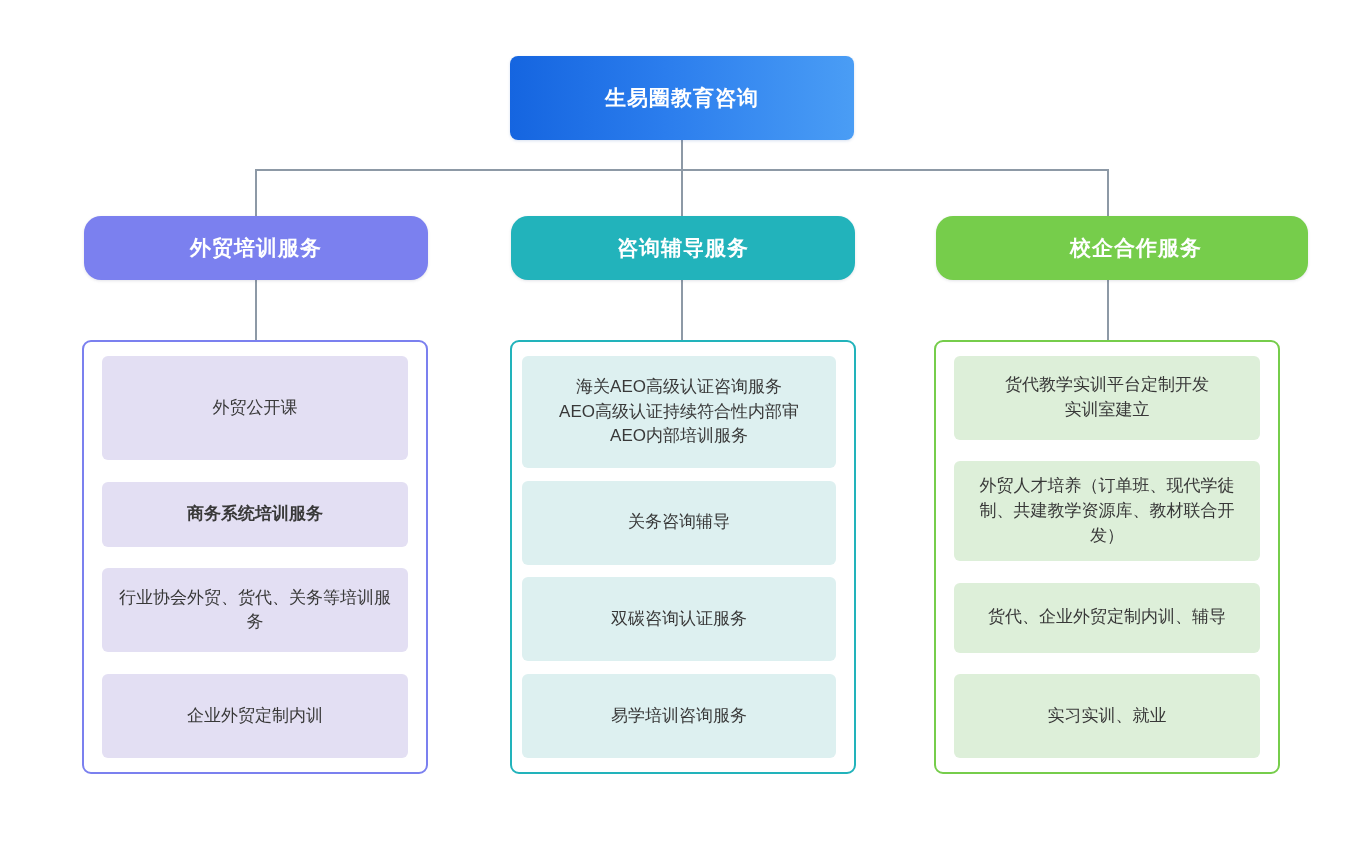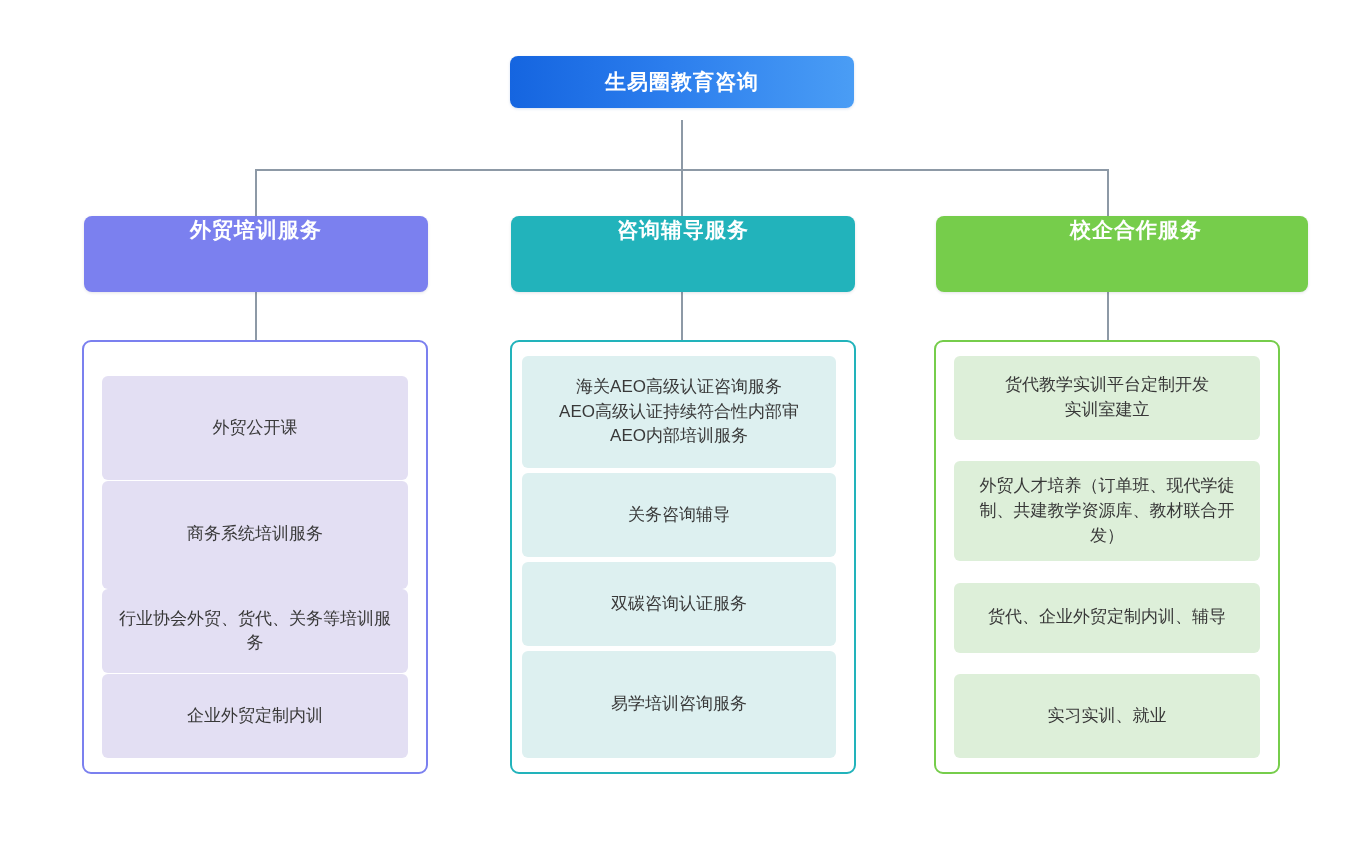--- a/index.html
+++ b/index.html
@@ -28,44 +28,44 @@
   }
   .conn-v { width: 2px; }
   .conn-h { height: 2px; }
 
   
   .root-node {
     position: absolute;
     left: 510px;
     top: 56px;
     width: 344px;
-    height: 52px;
+    height: 84px;
     border-radius: 8px;
     background: linear-gradient(90deg, #1565e0 0%, #2b7ded 45%, #4a9df5 100%);
     display: flex;
     align-items: center;
     justify-content: center;
     box-shadow: 0 1px 3px rgba(40, 90, 170, 0.18);
   }
   .root-label {
     color: #ffffff;
     font-size: 21px;
     font-weight: bold;
     letter-spacing: 1px;
   }
 
   
   .cat-header {
     position: absolute;
     top: 216px;
     width: 344px;
-    height: 76px;
-    border-radius: 8px;
-    display: flex;
-    align-items: flex-start;
+    height: 64px;
+    border-radius: 17px;
+    display: flex;
+    align-items: center;
     justify-content: center;
     box-shadow: 0 1px 3px rgba(60, 60, 90, 0.14);
   }
   .cat-header-label {
     color: #ffffff;
     font-size: 21px;
     font-weight: bold;
     letter-spacing: 1px;
   }
   #cat-0 { left: 84px;  background: #7b80ef; }
@@ -105,29 +105,29 @@
     line-height: 1.45;
   }
   #panel-0 .item-card { background: #e3dff3; }
   #panel-1 .item-card { background: #ddf0f0; }
   #panel-2 .item-card { background: #ddefd9; }
 
   .item-card .line { display: block; white-space: nowrap; }
   .item-card .wrap  { display: block; }
 
   
-  #panel-0 .c0 { height: 104px; margin-top: 20px; }
-  #panel-0 .c1 { height: 108px; }
+  #panel-0 .c0 { height: 104px; }
+  #panel-0 .c1 { height: 65px; font-weight: bold; }
   #panel-0 .c2 { height: 84px; }
   #panel-0 .c3 { height: 84px; }
 
   #panel-1 .c0 { height: 112px; }
   #panel-1 .c1 { height: 84px; }
   #panel-1 .c2 { height: 84px; }
-  #panel-1 .c3 { height: 107px; }
+  #panel-1 .c3 { height: 84px; }
 
   #panel-2 .c0 { height: 84px; }
   #panel-2 .c1 { height: 100px; }
   #panel-2 .c2 { height: 70px; }
   #panel-2 .c3 { height: 84px; }
 </style>
 </head>
 <body>
 
 <div id="chart">

